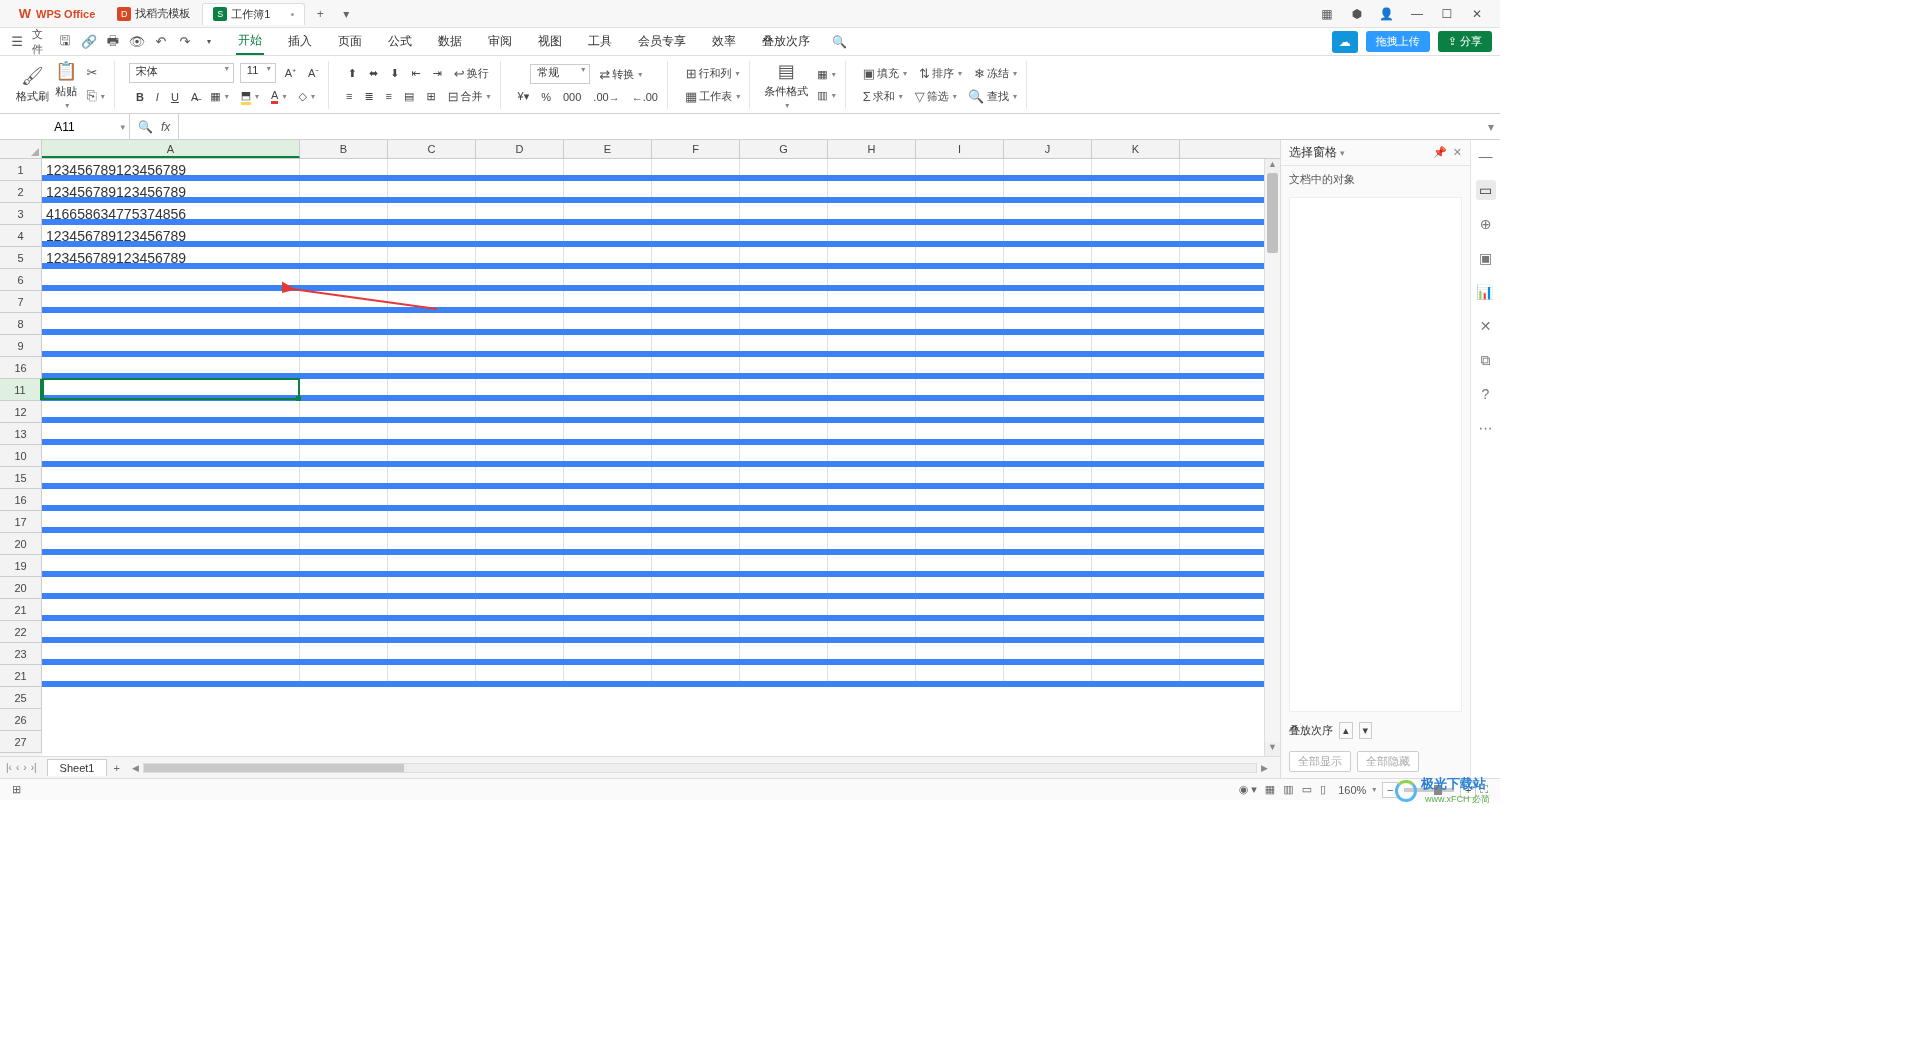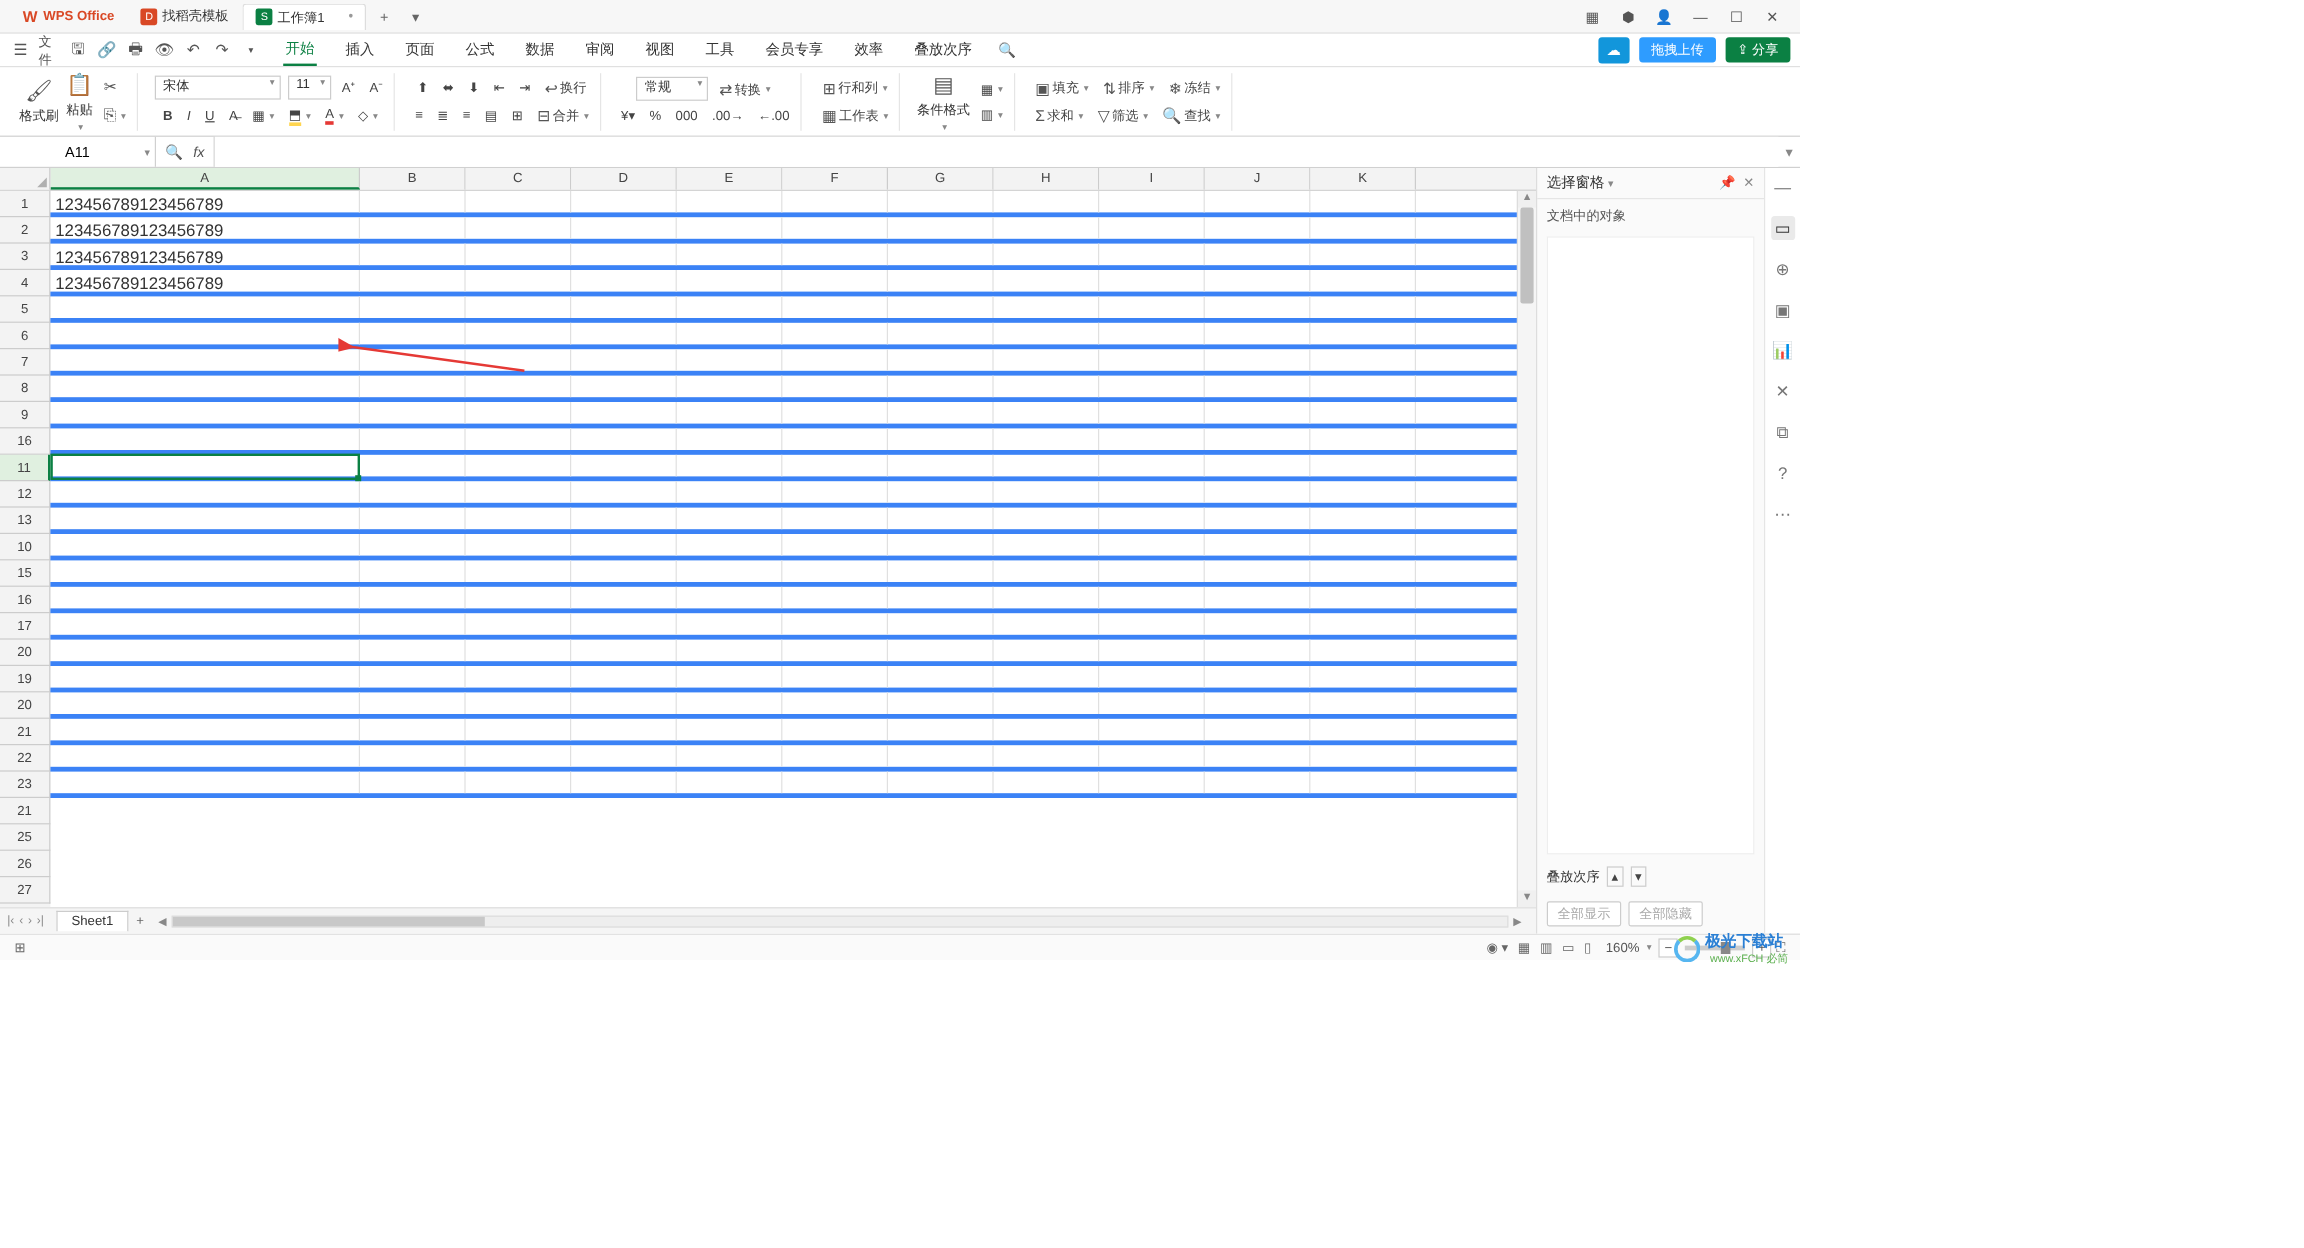--- a/index.html
+++ b/index.html
@@ -59,21 +59,21 @@
 .grid-head { display: flex; height: 19px; border-bottom: 1px solid #ccc; background: #f3f3f3; }
 .corner { width: 42px; border-right: 1px solid #ccc; background: #f3f3f3; position: relative; }
 .corner::after { content: ""; position: absolute; right: 2px; bottom: 2px; border-left: 8px solid transparent; border-bottom: 8px solid #b0b0b0; }
 .col-head { border-right: 1px solid #ccc; text-align: center; font-size: 11px; color: #444; line-height: 19px; background: #f3f3f3; }
 .col-head.sel { background: #e0f0e0; border-bottom: 2px solid #0b8043; }
 .grid-body { flex: 1; display: flex; overflow: hidden; position: relative; }
 .row-heads { width: 42px; display: flex; flex-direction: column; background: #f3f3f3; }
 .row-head { height: 22px; border-bottom: 1px solid #ccc; border-right: 1px solid #ccc; text-align: center; font-size: 11px; color: #444; line-height: 22px; }
 .row-head.sel { background: #e0f0e0; border-right: 2px solid #0b8043; }
 .cells { flex: 1; position: relative; }
-.row { height: 22px; display: flex; border-bottom: 4px solid #3b82f6; }
+.row { height: 22px; display: flex; border-bottom: 6px solid #3b82f6; }
 .cell { border-right: 1px solid #e0e0e0; padding: 0 4px; line-height: 22px; font-size: 14px; white-space: nowrap; overflow: visible; }
 .selected-cell { position: absolute; border: 2px solid #0b8043; background: transparent; pointer-events: none; }
 .selected-cell::after { content: ""; position: absolute; right: -3px; bottom: -3px; width: 5px; height: 5px; background: #0b8043; }
 
 
 .vscroll { width: 16px; background: #f0f0f0; border-left: 1px solid #ddd; display:flex; flex-direction:column; }
 .vscroll .track { flex:1; background:#f5f5f5; position:relative; }
 .vscroll .thumb { position:absolute; top:0; left:2px; right:2px; height:80px; background:#c0c0c0; border-radius:2px; }
 .vscroll .arr { height:14px; text-align:center; font-size:9px; color:#888; }
 
@@ -413,20 +413,33 @@
             <div class="cell" style="width: 88px;"></div>
             <div class="cell" style="width: 88px;"></div>
             <div class="cell" style="width: 88px;"></div>
             <div class="cell" style="width: 88px;"></div>
             <div class="cell" style="width: 88px;"></div>
             <div class="cell" style="width: 88px;"></div>
             <div class="cell" style="width: 88px;"></div>
             <div class="cell" style="width: 88px;"></div>
           </div>
           <div class="row">
+            <div class="cell" style="width: 258px;">416658634775374856</div>
+            <div class="cell" style="width: 88px;"></div>
+            <div class="cell" style="width: 88px;"></div>
+            <div class="cell" style="width: 88px;"></div>
+            <div class="cell" style="width: 88px;"></div>
+            <div class="cell" style="width: 88px;"></div>
+            <div class="cell" style="width: 88px;"></div>
+            <div class="cell" style="width: 88px;"></div>
+            <div class="cell" style="width: 88px;"></div>
+            <div class="cell" style="width: 88px;"></div>
+            <div class="cell" style="width: 88px;"></div>
+          </div>
+          <div class="row">
             <div class="cell" style="width: 258px;">123456789123456789</div>
             <div class="cell" style="width: 88px;"></div>
             <div class="cell" style="width: 88px;"></div>
             <div class="cell" style="width: 88px;"></div>
             <div class="cell" style="width: 88px;"></div>
             <div class="cell" style="width: 88px;"></div>
             <div class="cell" style="width: 88px;"></div>
             <div class="cell" style="width: 88px;"></div>
             <div class="cell" style="width: 88px;"></div>
             <div class="cell" style="width: 88px;"></div>

